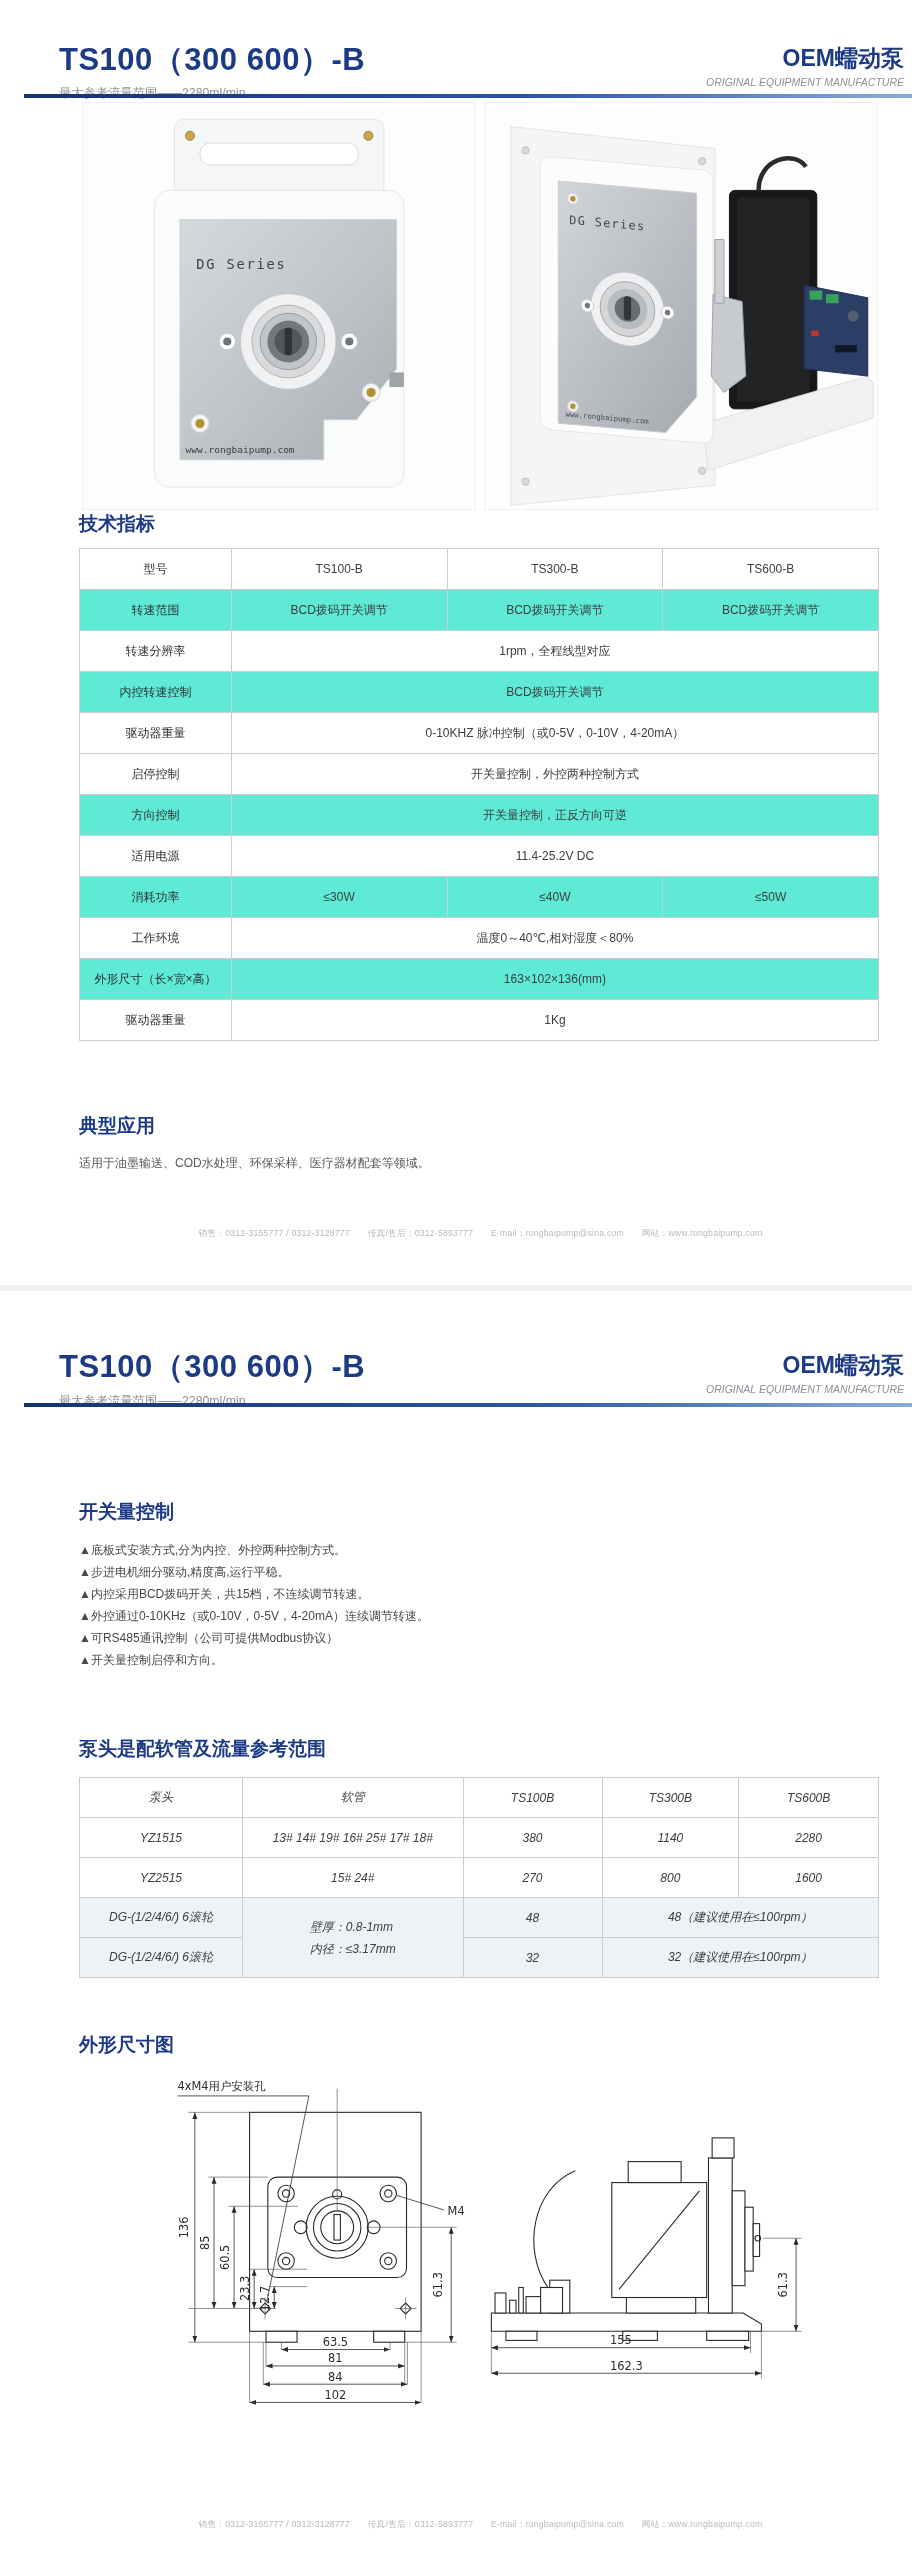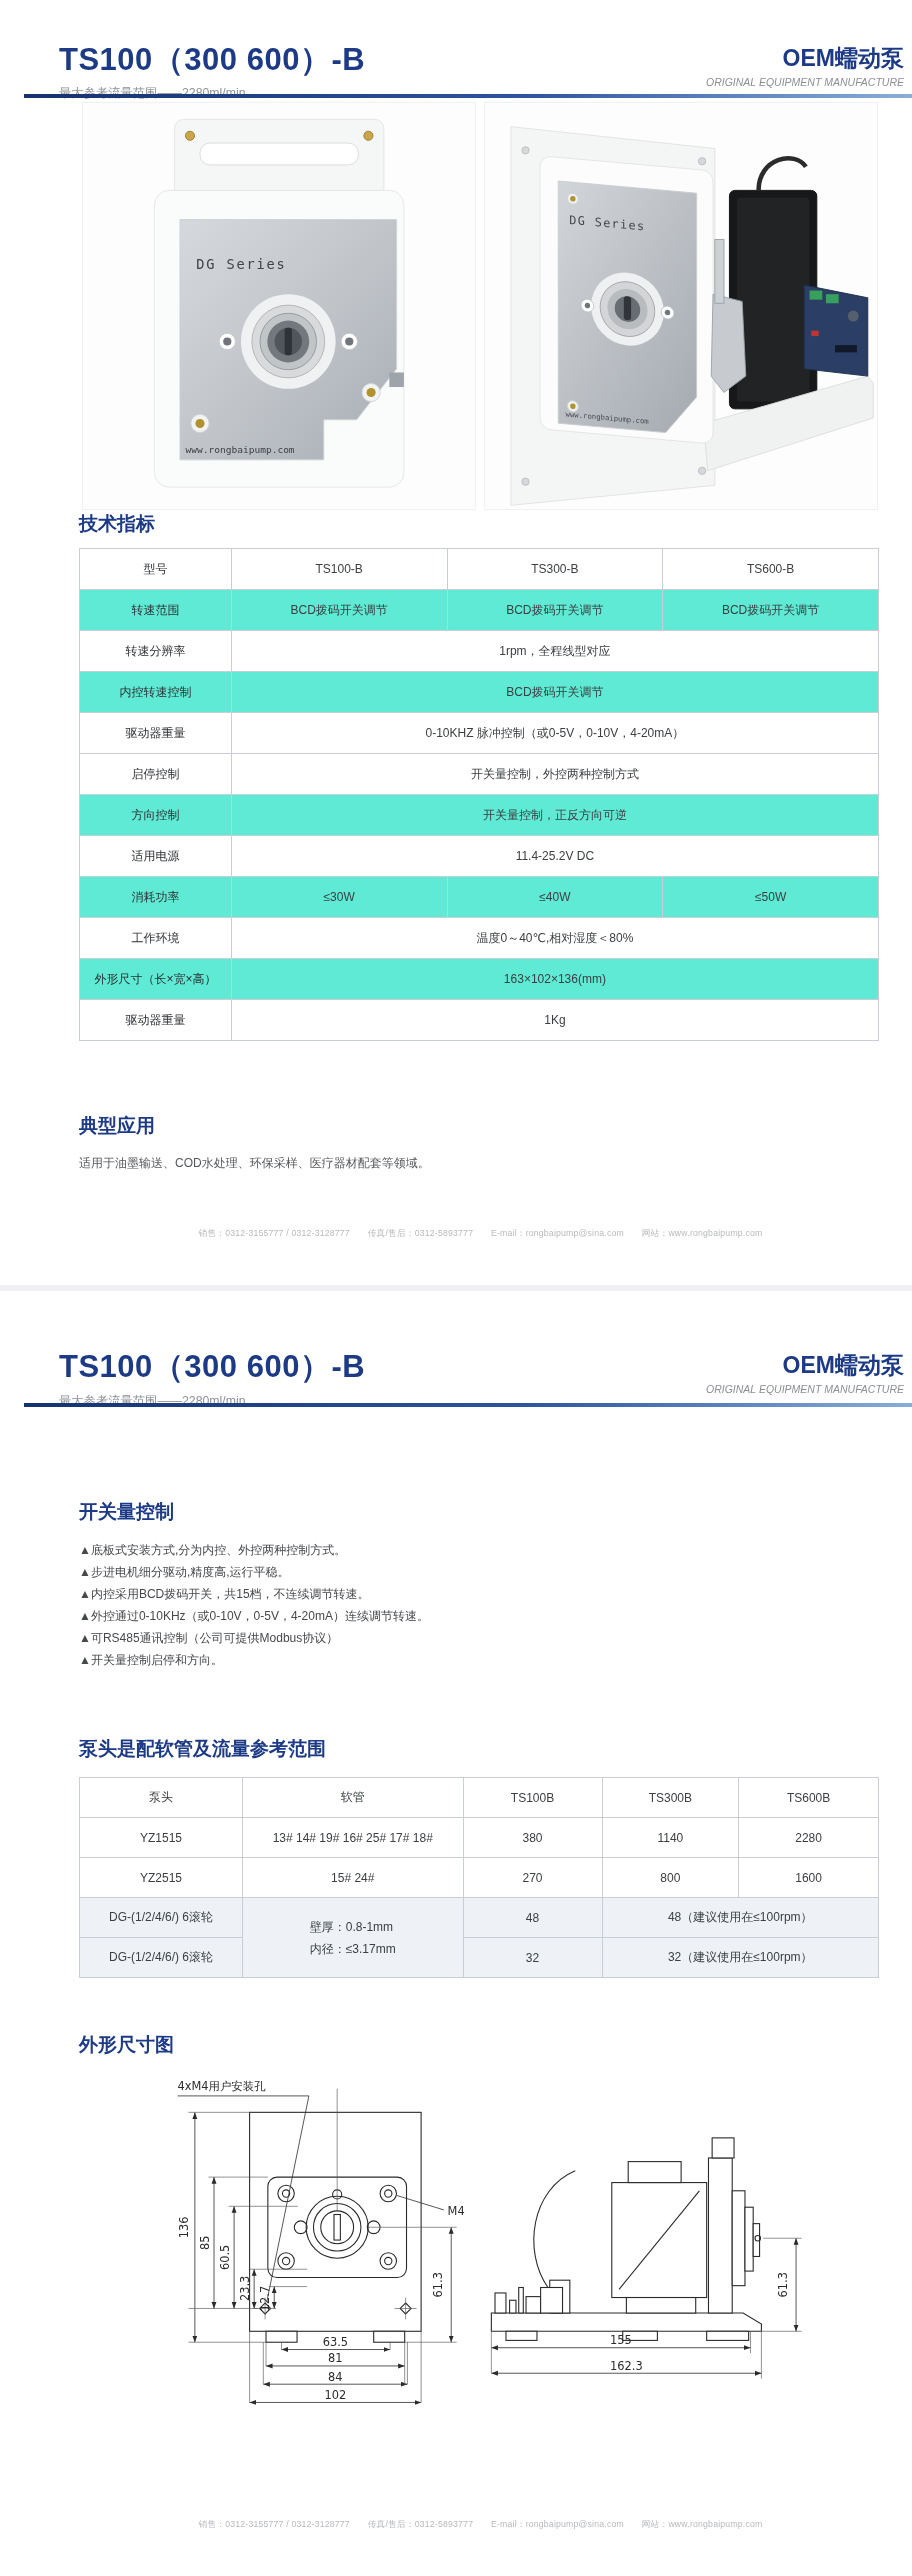--- a/index.html
+++ b/index.html
@@ -23,21 +23,21 @@
 
   .sec-h{position:absolute;left:55px;font-size:19px;font-weight:bold;color:#1d3a86;}
 
   
   table.grid{border-collapse:collapse;table-layout:fixed;width:800px;border:0.9px solid #b6bcc3;}
   table.grid td{border:0.9px solid #c9ced4;text-align:center;vertical-align:middle;font-size:12px;color:#3c4043;padding:0 5.5px;overflow:hidden;}
   .spec-wrap{position:absolute;top:548px;left:55px;}
   .spec-wrap td{height:40px;}
   .spec-wrap td.lbl{font-weight:normal;color:#2d3033;}
   tr.alt td{background:#5eead4;}
-  .pump-wrap{position:absolute;top:486px;left:55px;}
+  .pump-wrap{position:absolute;top:486px;left:55px;font-style:italic;}
   .pump-wrap td{height:39px;color:#2f3235;}
   tr.tint td{background:#eef2f7;}
   .tube2{display:inline-block;text-align:left;line-height:22px;}
 
   .apps-t{position:absolute;left:55px;font-size:12px;color:#55585c;}
 
   .feat{position:absolute;left:55px;list-style:none;margin:0;padding:0;}
   .feat li{font-size:12px;line-height:22px;color:#45484c;}
 
   .ftr{position:absolute;left:0;width:913px;text-align:center;font-size:8.7px;color:#b7babd;letter-spacing:0.2px;}

